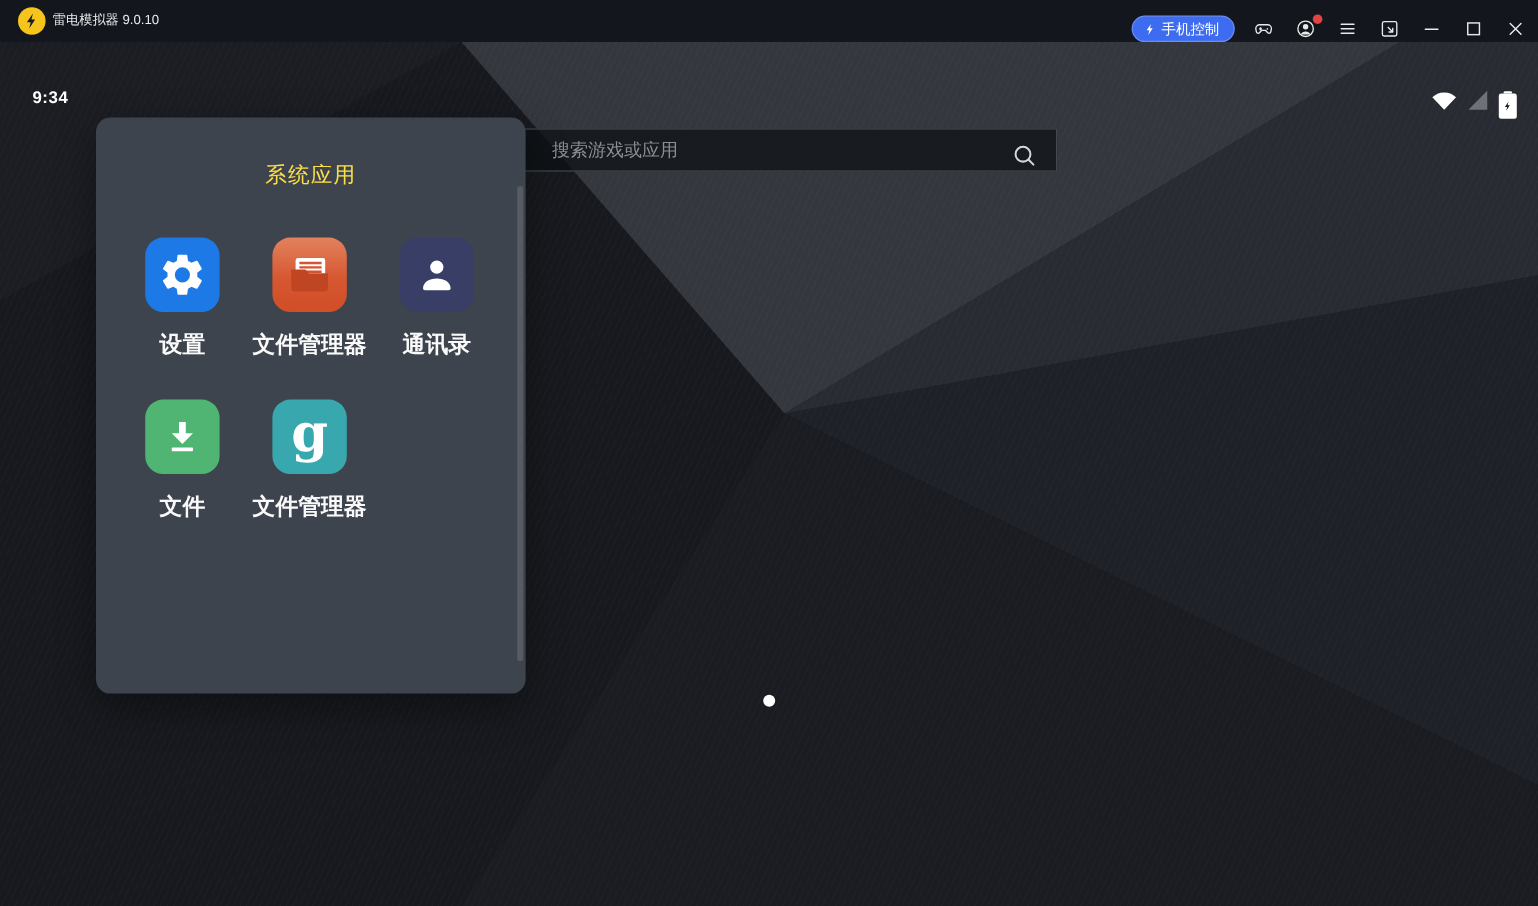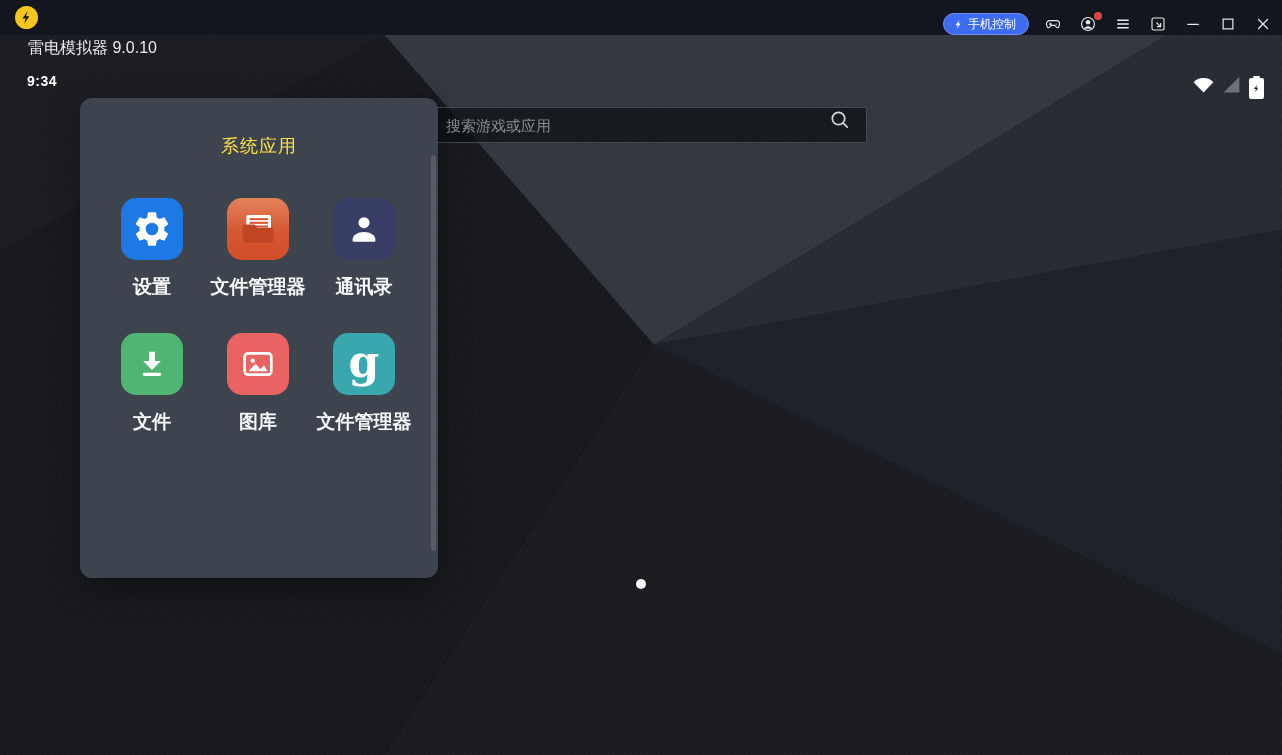--- a/index.html
+++ b/index.html
@@ -4,21 +4,21 @@
 <style>
   * { margin:0; padding:0; box-sizing:border-box; }
   html,body { width:1282px; height:755px; background:#000; }
   body { font-family:"Liberation Sans", sans-serif; }
   #window { position:relative; width:1282px; height:755px; overflow:hidden; background:#17191e; }
 
   
   .titlebar { position:absolute; left:0; top:0; width:1282px; height:35px; background:#14161d; display:flex; align-items:center; z-index:50; }
   .tb-logo { position:absolute; left:15px; top:6px; width:23px; height:23px; border-radius:50%; background:#f6c51c; display:flex; align-items:center; justify-content:center; }
   .tb-logo svg { width:15px; height:15px; }
-  .tb-title { position:absolute; left:28px; top:0; height:35px; line-height:35px; color:#e9eaec; font-size:16px;margin-top:30px; }
+  .tb-title { position:absolute; left:44px; top:0; height:35px; line-height:35px; color:#e9eaec; font-size:11px; }
   .tb-right { position:absolute; right:8px; top:0; height:35px; display:flex; align-items:flex-end; gap:13px; }
   .phone-ctrl { height:22px; padding:0 12px 0 9px; border-radius:12px; background:#3d6cf0; border:1px solid #6b8ef5; color:#fff; font-size:12px; display:flex; align-items:center; gap:4px; cursor:pointer; }
   .phone-ctrl svg { width:11px; height:13px; }
   .tb-btn { width:22px; height:22px; display:flex; align-items:center; justify-content:center; position:relative; cursor:pointer; }
   .tb-btn svg { width:18px; height:18px; }
   .notif-dot { position:absolute; top:-1px; right:-3px; width:8px; height:8px; border-radius:50%; background:#e04444; }
 
   
   .screen { position:absolute; left:0; top:35px; width:1282px; height:720px; background:#17191e; overflow:hidden; }
   .bg-poly { position:absolute; inset:0; }
@@ -34,21 +34,21 @@
   .clock { position:absolute; left:27px; top:38px; color:#fff; font-size:14px; font-weight:bold; letter-spacing:0.5px; }
   .status-icons { position:absolute; right:18px; top:40px; display:flex; align-items:flex-end; gap:7px; height:24px; }
   .wifi svg { width:21px; height:21px; }
   .signal svg { width:21px; height:21px; }
   .battery { position:relative; width:15px; height:23px; }
   .battery .tip { position:absolute; left:4px; top:0; width:7px; height:2px; background:#fff; border-radius:1px; }
   .battery .body { position:absolute; left:0; top:2px; width:15px; height:21px; background:#fff; border-radius:2px; display:flex; align-items:center; justify-content:center; }
   .battery .body svg { width:9px; height:13px; }
 
   
-  .searchbar { position:absolute; left:419px; top:72px; width:448px; height:36px; background:rgba(13,15,19,0.72); border:1px solid #45484e; display:flex; align-items:flex-start; }
+  .searchbar { position:absolute; left:433px; top:72px; width:448px; height:36px; background:rgba(13,15,19,0.72); border:1px solid #45484e; display:flex; align-items:flex-end; }
   .searchbar input { flex:1; height:100%; background:transparent; border:none; outline:none; color:#dcdee1; font-size:15px; padding:0 14px 0 26px; font-family:"Liberation Sans", sans-serif; }
   .searchbar input::placeholder { color:#8b8e94; }
   .search-icon { width:24px; height:24px; margin-right:14px; cursor:pointer; }
 
   
   .folder { position:absolute; left:80px; top:63px; width:358px; height:480px; background:#3e444e; border-radius:12px; box-shadow:0 12px 32px rgba(0,0,0,0.35); }
   .folder-title { position:absolute; left:0; top:36px; width:100%; text-align:center; color:#fde047; font-size:18px; letter-spacing:1px; }
   .folder-grid { position:absolute; left:19px; top:100px; width:320px; display:flex; flex-wrap:wrap; }
   .app-cell { width:106px; height:135px; display:flex; flex-direction:column; align-items:center; cursor:pointer;font-weight:bold; }
   .app-icon { width:62px; height:62px; border-radius:15px; display:flex; align-items:center; justify-content:center; }
@@ -213,30 +213,20 @@
         <div class="app-cell">
           <div class="app-icon ic-files">
             <svg viewBox="0 0 24 24" fill="#fff">
               <path d="M10.3 4.6h3.4v5.6h3.6L12 15.6 6.7 10.2h3.6z"></path>
               <rect x="6.7" y="17.3" width="10.6" height="1.9" rx="0.4"></rect>
             </svg>
           </div>
           <div class="app-label">文件</div>
         </div>
 
-        <div class="app-cell">
-          <div class="app-icon ic-gallery">
-            <svg viewBox="0 0 24 24">
-              <rect x="4" y="5.6" width="16" height="12.8" rx="2" fill="none" stroke="#fff" stroke-width="1.6"></rect>
-              <circle cx="8.8" cy="10" r="1.3" fill="#fff"></circle>
-              <path fill="#fff" d="M6.3 16.4l4.2-4.6 3 3.3 2.1-2.3 2.1 3.6z"></path>
-            </svg>
-          </div>
-          <div class="app-label">图库</div>
-        </div>
 
         <div class="app-cell">
           <div class="app-icon ic-google">
             <span class="g-letter">g</span>
           </div>
           <div class="app-label">文件管理器</div>
         </div>
 
       </div>
 

